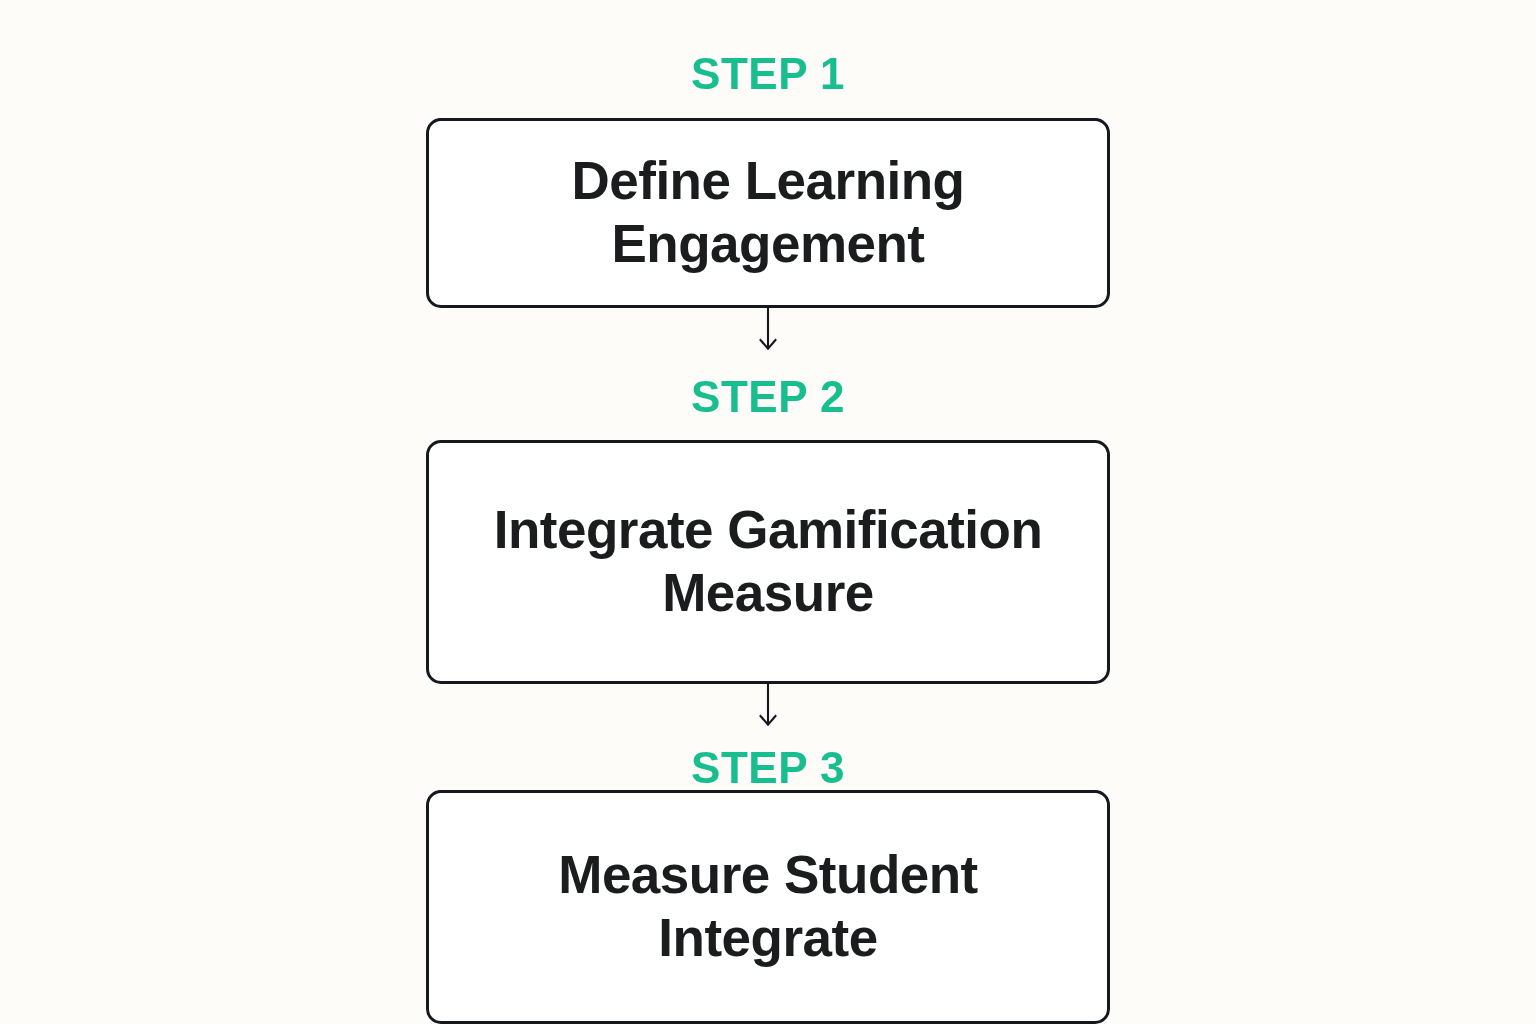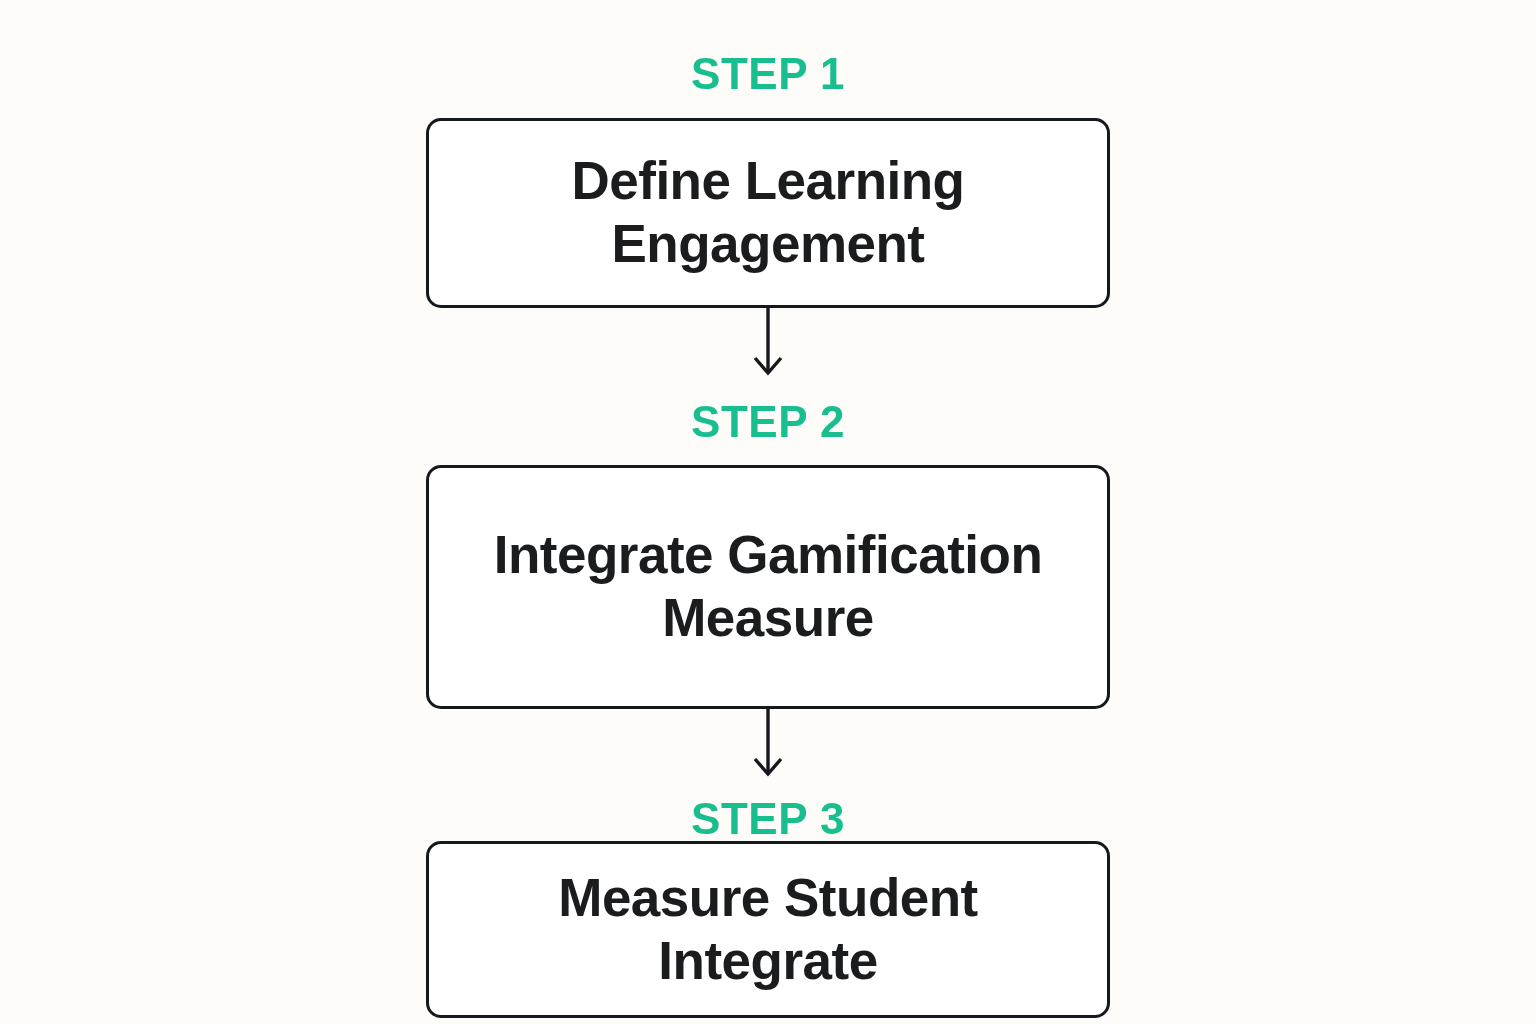--- a/index.html
+++ b/index.html
@@ -65,21 +65,21 @@
   }
 
   
   .group-1 .step-label { margin-top: 52px; }
   .group-1 .step-box   { height: 190px; margin-top: 22px; }
 
   .group-2 .step-label { margin-top: 24px; }
   .group-2 .step-box   { height: 244px; margin-top: 21px; }
 
   .group-3 .step-label { margin-top: 20px; }
-  .group-3 .step-box   { height: 177px; }
+  .group-3 .step-box   { height: 234px; }
 </style>
 </head>
 <body>
 
 <div id="flow-root">
 
   <div class="step-group group-1">
     <div class="step-label">STEP 1</div>
     <div class="step-box">
       <div class="step-box-text">

